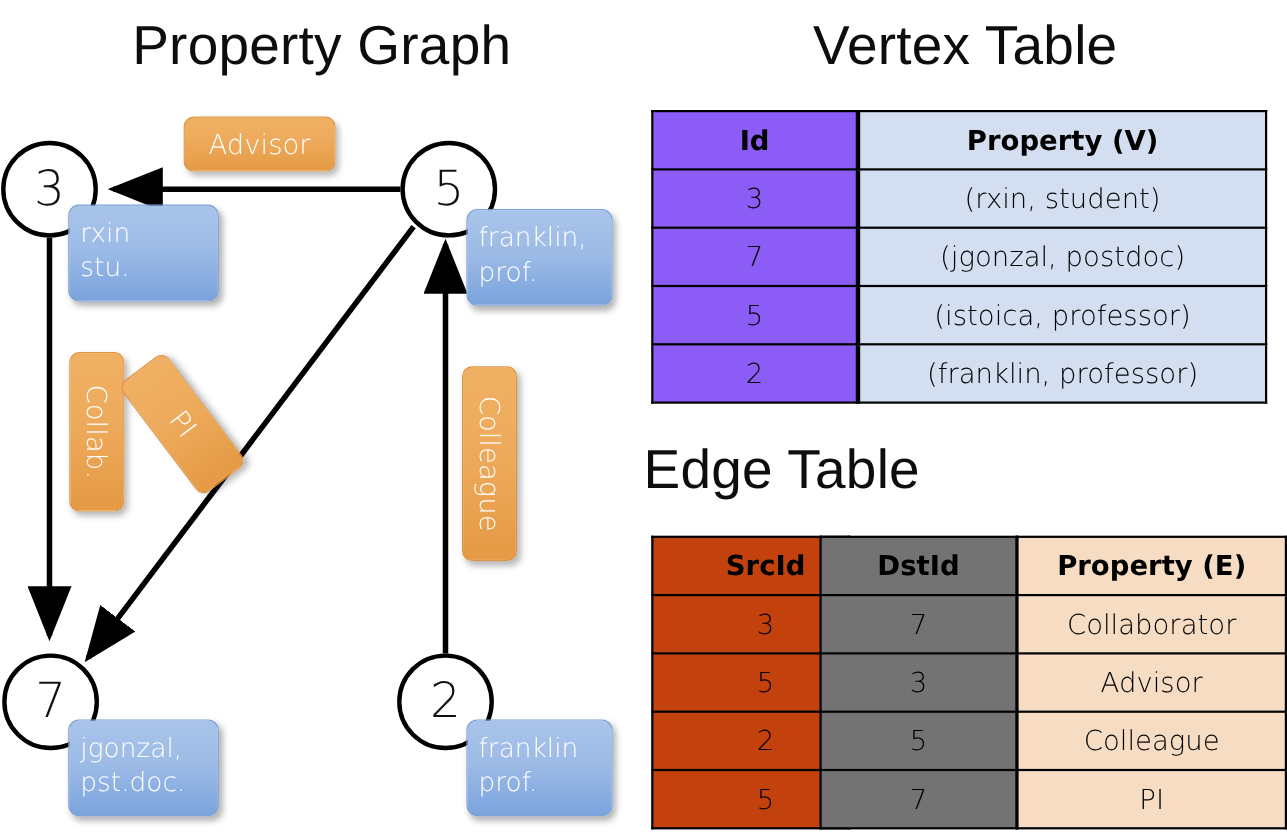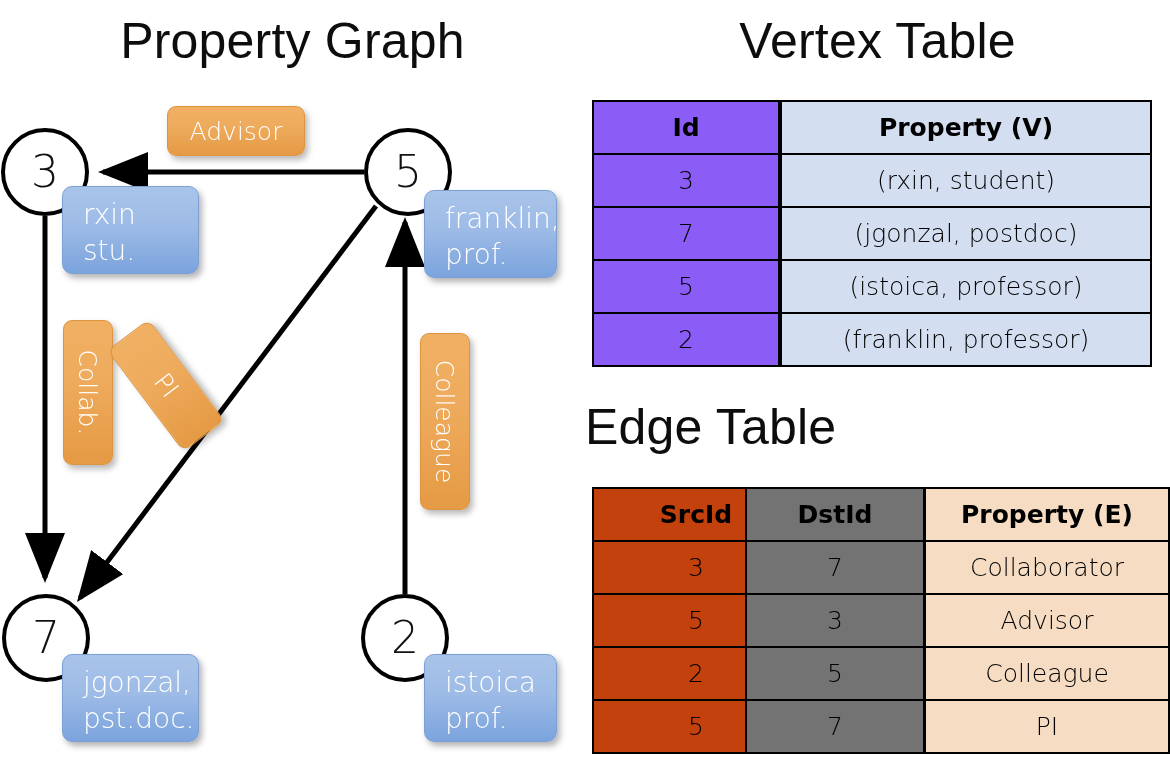--- a/index.html
+++ b/index.html
@@ -61,23 +61,23 @@
 
   
   .prop-box {
     position: absolute;
     border-radius: 10px;
     background: linear-gradient(to bottom, #a9c4ea 0%, #9dbbe6 45%, #7ba3dd 100%);
     border: 1px solid #7ca0d4;
     color: #ffffff;
     font-family: "DejaVu Sans", sans-serif;
     font-weight: 300;
-    font-size: 28px;
+    font-size: 24px;
     line-height: 1.28;
-    padding: 10px 20px;
+    padding: 10px 10px;
     box-sizing: border-box;
     box-shadow: 3px 4px 6px rgba(0,0,0,0.30);
     z-index: 4;
   }
   #prop-rxin     { left: 62px;  top: 186px; width: 137px; height: 88px; }
   #prop-franklin { left: 424px; top: 190px; width: 133px; height: 88px; }
   #prop-jgonzal  { left: 62px;  top: 654px; width: 137px; height: 88px; }
   #prop-istoica  { left: 424px; top: 654px; width: 133px; height: 88px; }
 
   
@@ -195,21 +195,21 @@
   </div>
   <div class="prop-box" id="prop-franklin">
     <div>franklin,</div>
     <div>prof.</div>
   </div>
   <div class="prop-box" id="prop-jgonzal">
     <div>jgonzal,</div>
     <div>pst.doc.</div>
   </div>
   <div class="prop-box" id="prop-istoica">
-    <div>istoica</div>
+    <div>franklin</div>
     <div>prof.</div>
   </div>
 
   <div class="edge-badge" id="badge-advisor">
     <span class="vtext-h">Advisor</span>
   </div>
   <div class="edge-badge" id="badge-collab">
     <span class="vtext">Collab.</span>
   </div>
   <div class="edge-badge" id="badge-pi">

